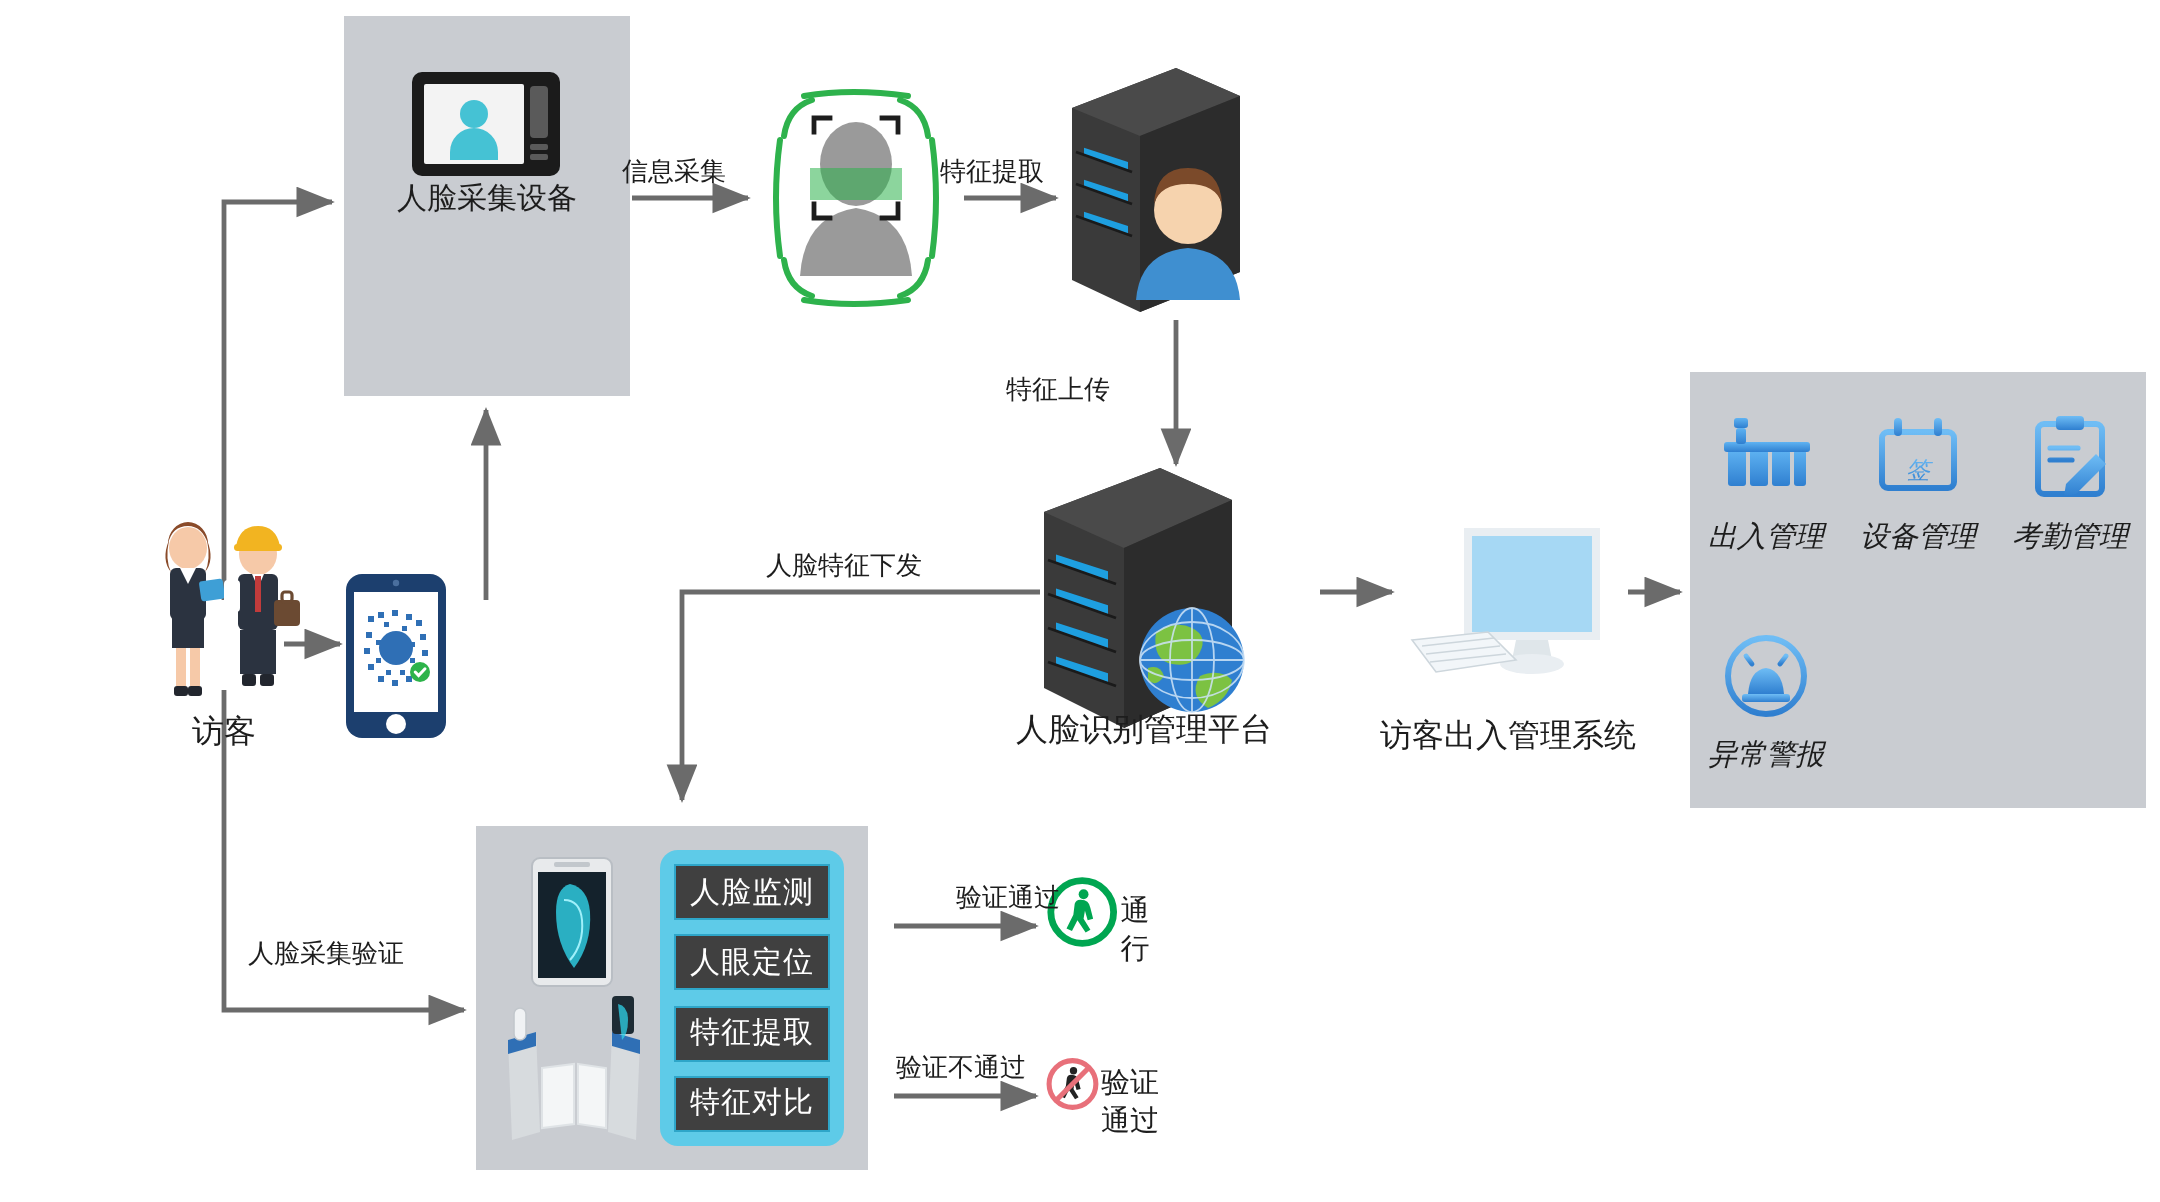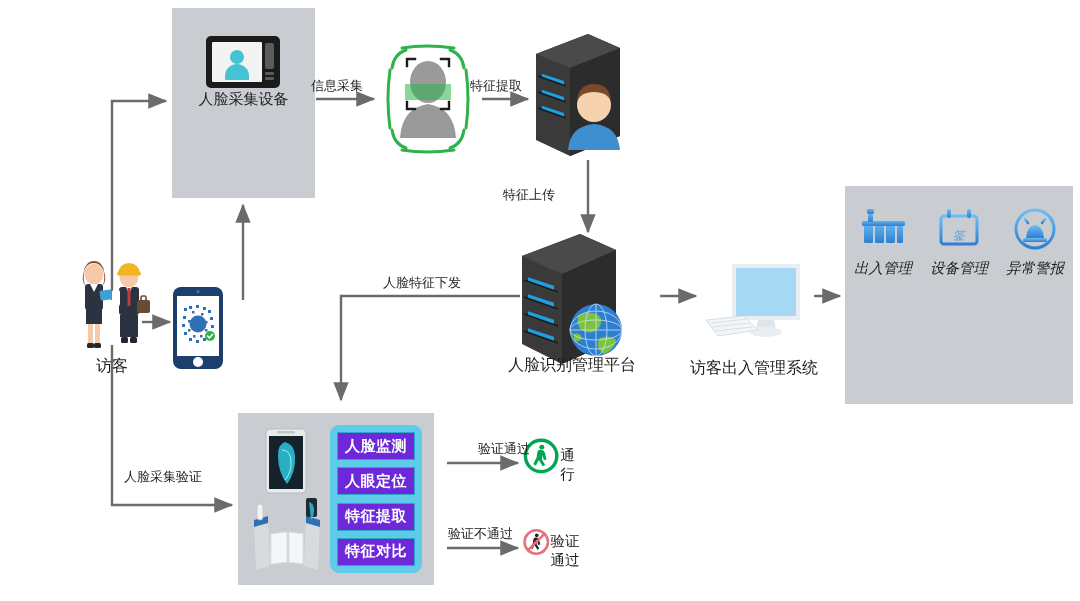--- a/index.html
+++ b/index.html
@@ -83,23 +83,23 @@
   .mgmt-cell .cap{font-size:14.5px;color:#1d1d1d;margin-top:4px;white-space:nowrap;}
 
   
   #verify-panel{left:238px;top:413px;width:196px;height:172px;}
   .steps-box{
     position:absolute;left:330px;top:425px;width:92px;height:148px;
     background:#5ecbe8;border-radius:9px;
     display:flex;flex-direction:column;align-items:center;justify-content:space-evenly;
   }
   .step{
-    width:76px;height:26px;background:#6d28d9;
+    width:76px;height:26px;background:#404040;
     border:1px solid #2ea6c9;
-    color:#ffffff;font-size:15px;font-weight:bold;
+    color:#ffffff;font-size:15px;font-weight:normal;
     display:flex;align-items:center;justify-content:center;
     font-family:"Liberation Sans","DejaVu Sans",sans-serif;
     letter-spacing:0.5px;
   }
 
   
   .result{position:absolute;display:flex;flex-direction:row;align-items:flex-end;}
   .result .cap{font-size:14.5px;color:#1d1d1d;margin-top:2px;}
 </style>
 </head>
@@ -343,20 +343,35 @@
           </defs>
         <rect x="8" y="13" width="36" height="28" rx="3" fill="none" stroke="url(#g4)" stroke-width="3"></rect>
         <path d="M8,21 L44,21" stroke="url(#g4)" stroke-width="3"></path>
         <rect x="14" y="6" width="4" height="9" rx="2" fill="url(#g4)"></rect>
         <rect x="34" y="6" width="4" height="9" rx="2" fill="url(#g4)"></rect>
         <text x="26" y="36" font-size="12" fill="url(#g4)" text-anchor="middle" font-family="'Liberation Sans',sans-serif">签</text>
       </svg>
       <div class="cap">设备管理</div>
     </div>
 
+    <div class="mgmt-cell">
+      <svg class="ic" viewBox="0 0 52 52">
+        <defs>
+            <linearGradient id="g5" x1="0" y1="0" x2="0" y2="1">
+          <stop offset="0" stop-color="#6fbdf5"></stop>
+              <stop offset="1" stop-color="#2f7fd0"></stop>
+            </linearGradient>
+          </defs>
+        <rect x="10" y="9" width="32" height="35" rx="3" fill="none" stroke="url(#g5)" stroke-width="3"></rect>
+        <rect x="19" y="5" width="14" height="7" rx="2" fill="url(#g5)"></rect>
+        <path d="M16,21 L30,21 M16,27 L27,27" stroke="url(#g5)" stroke-width="2.6" stroke-linecap="round"></path>
+        <path d="M39,24 L44,29 L29,44 L23,45 L24,39 z" fill="url(#g5)"></path>
+      </svg>
+      <div class="cap">考勤管理</div>
+    </div>
 
     <div class="mgmt-cell">
       <svg class="ic" viewBox="0 0 52 52">
         <defs>
             <linearGradient id="g6" x1="0" y1="0" x2="0" y2="1">
           <stop offset="0" stop-color="#6fbdf5"></stop>
               <stop offset="1" stop-color="#2f7fd0"></stop>
             </linearGradient>
           </defs>
         <circle cx="26" cy="26" r="19" fill="none" stroke="url(#g6)" stroke-width="3"></circle>

